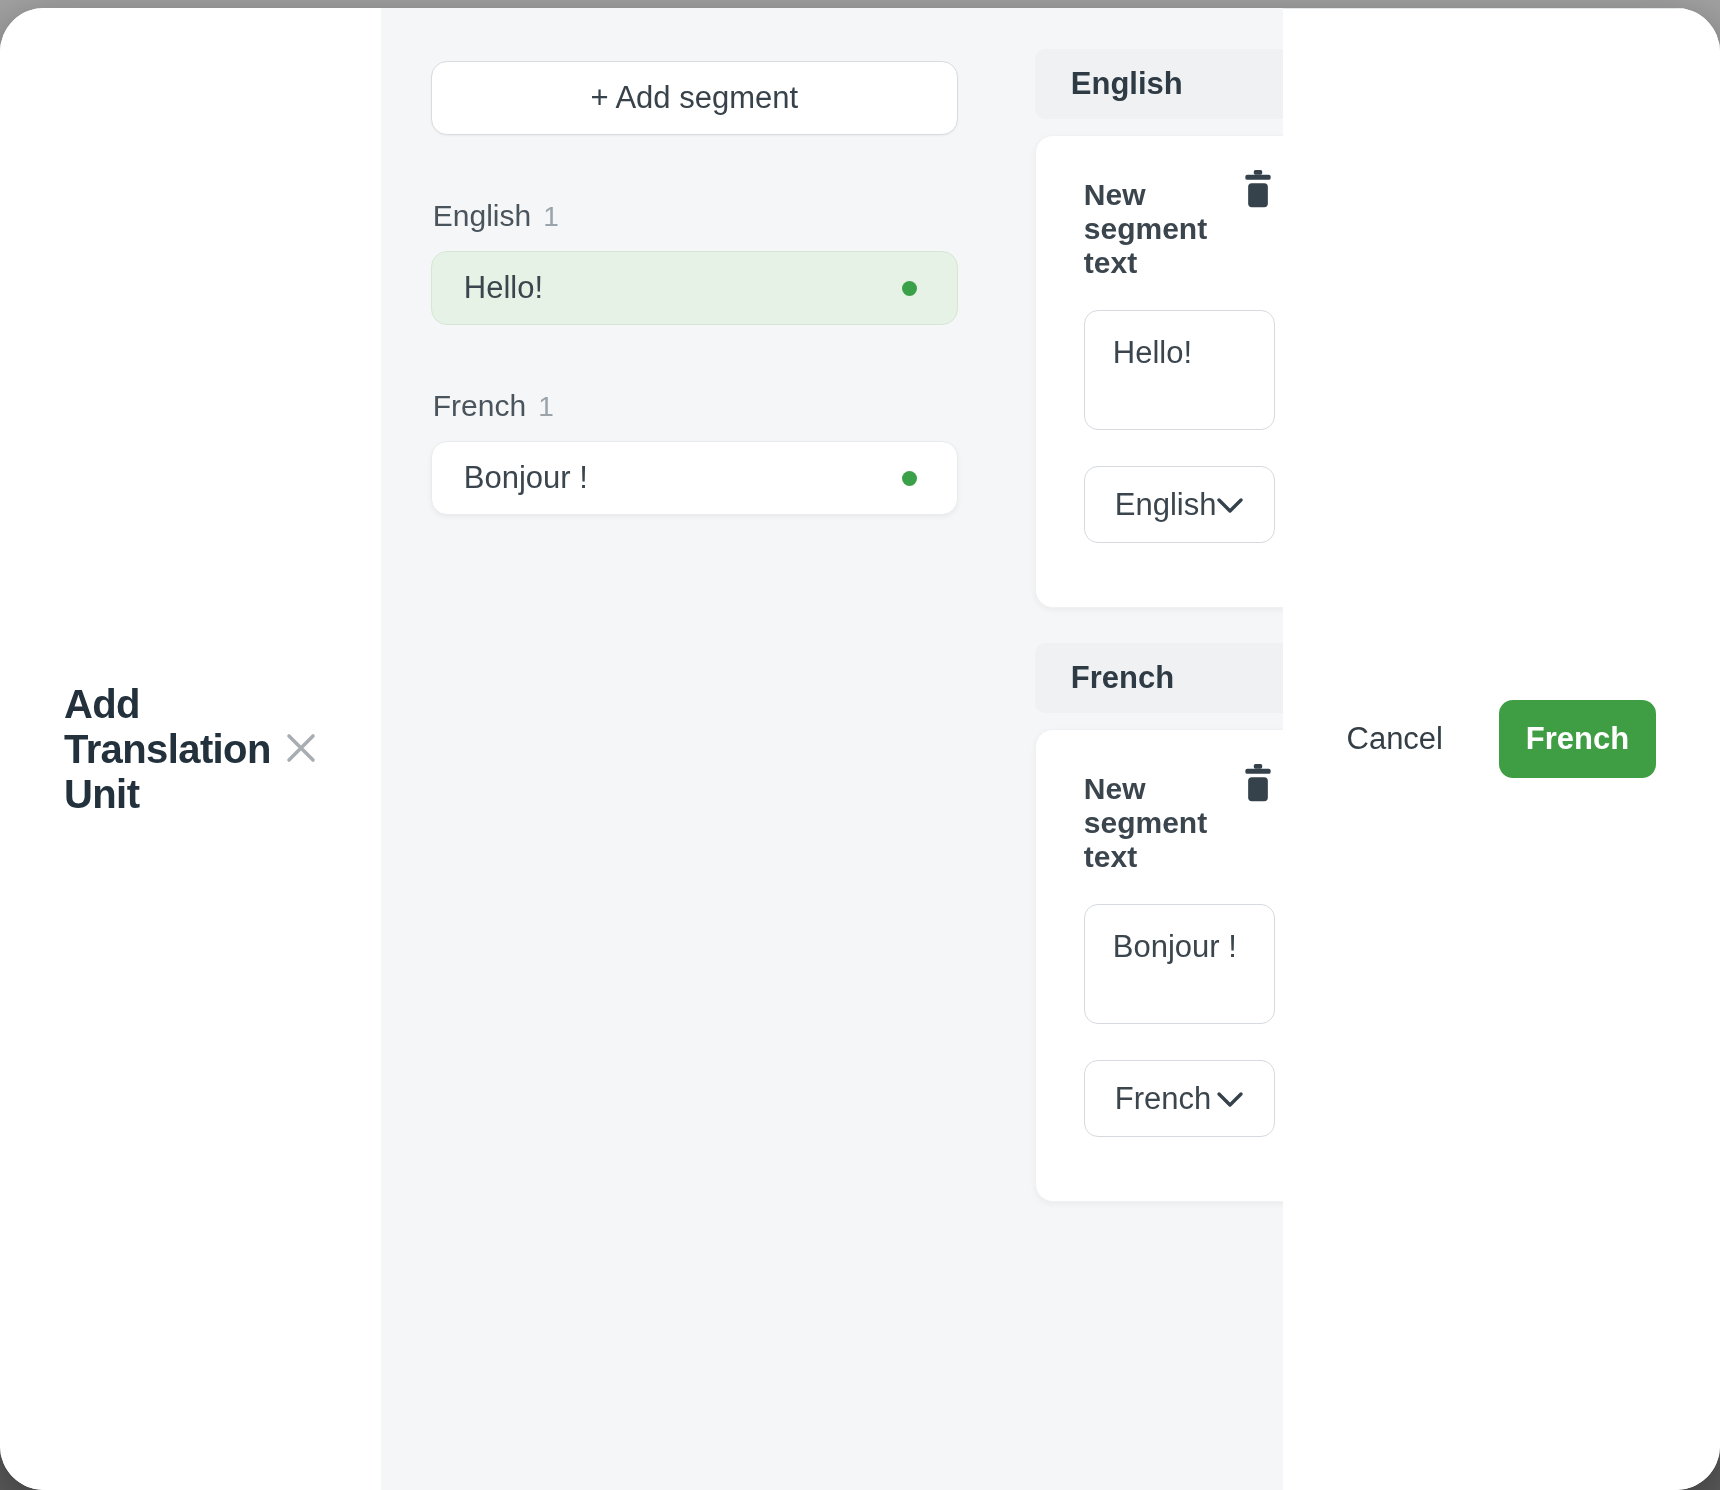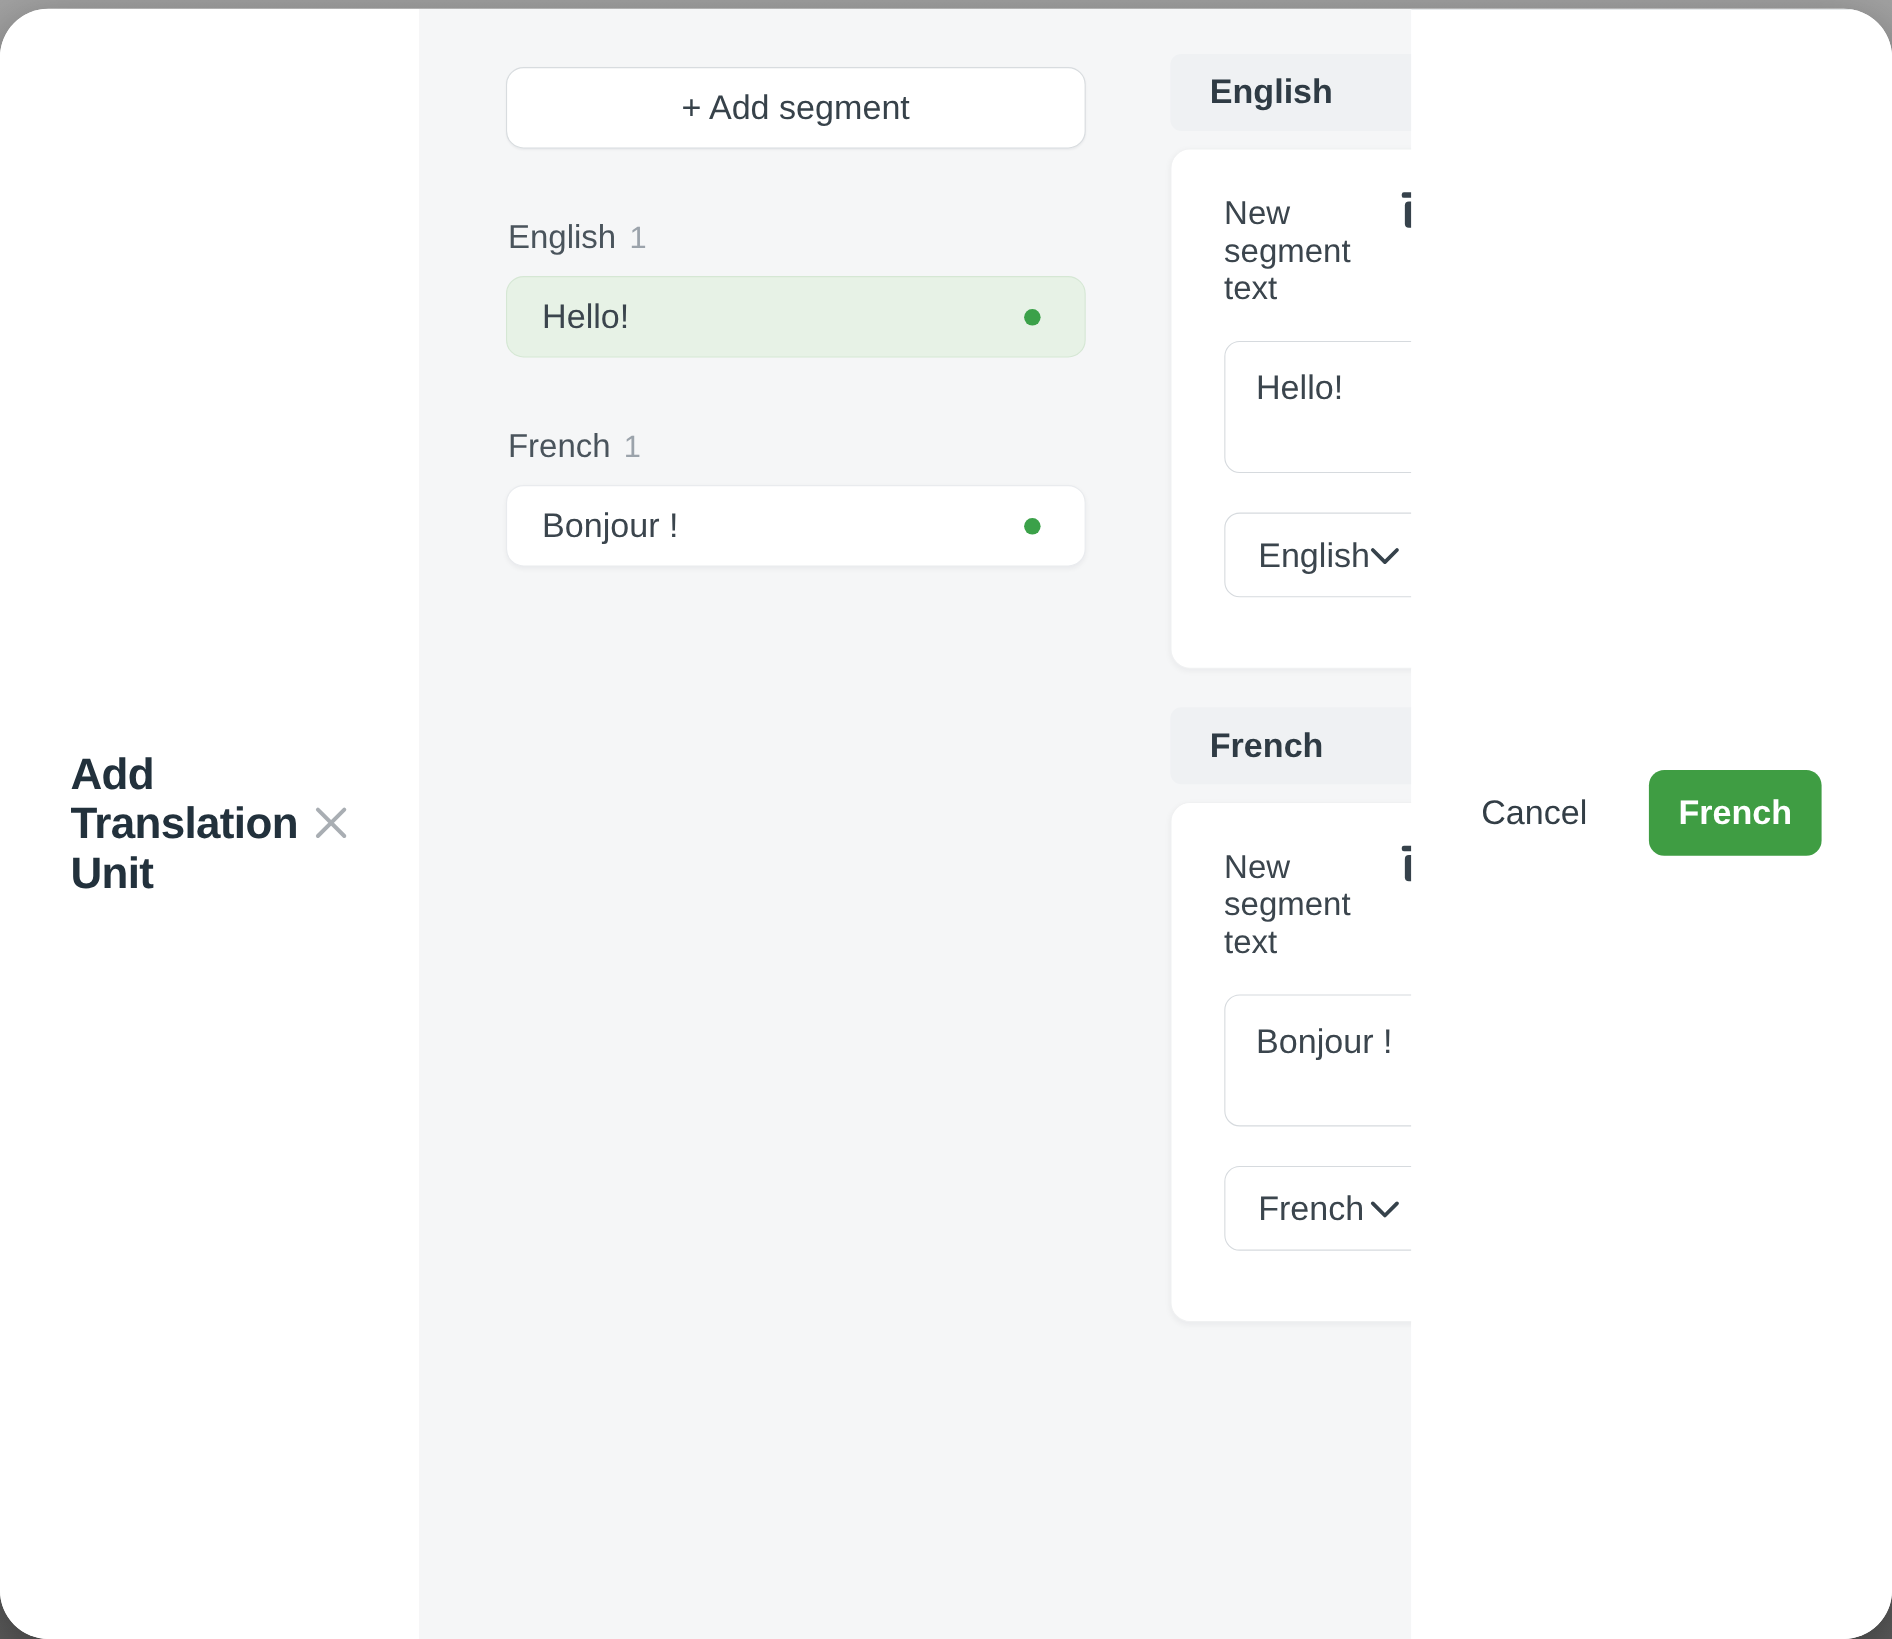--- a/index.html
+++ b/index.html
@@ -27,21 +27,21 @@
   }
   .close-btn {
     background:none; border:none; cursor:pointer;
     width:48px; height:48px; display:flex; align-items:center; justify-content:center;
   }
   
   .modal-body {
     flex:1 1 auto; background:#f5f6f7;
     display:flex; padding:41px 52px 0 50px; overflow:hidden;
   }
-  .left-panel { flex:0 0 527px;margin-left:29px; }
+  .left-panel { flex:0 0 527px; }
   .add-segment-btn {
     width:100%; height:74px; margin-top:12px;
     background:#fff; border:1px solid #d8dcdf; border-radius:16px;
     font-family:inherit; font-size:31px; font-weight:500; color:#37424a;
     box-shadow:0 1px 2px rgba(16,24,32,.05); cursor:pointer;
   }
   .group-label {
     margin:64px 0 18px 2px; font-size:30px; color:#4a545c;
     display:flex; align-items:baseline;
   }
@@ -69,21 +69,21 @@
   }
   .section-card {
     margin-top:16px; background:#fff; border-radius:18px;
     border:1px solid #f0f1f2;
     box-shadow:0 2px 6px rgba(15,23,32,.05);
     padding:34px 48px 64px 48px;
   }
   .card-top-row {
     display:flex; align-items:flex-start; justify-content:space-between;
   }
-  .field-label { font-size:30px; color:#3b454d; margin-top:8px; }
+  .field-label { font-size:30px; color:#3b454d; margin-top:8px;font-weight:bold; }
   .trash-btn {
     background:none; border:none; cursor:pointer;
     width:44px; height:48px; display:flex; align-items:flex-start; justify-content:center;
   }
   .segment-textarea {
     display:block; margin-top:30px; width:100%; height:120px;
     border:1px solid #d6dade; border-radius:14px;
     padding:22px 28px; font-family:inherit; font-size:31px; color:#3b454d;
     background:#fff; resize:none; outline:none; line-height:1.3;
   }

